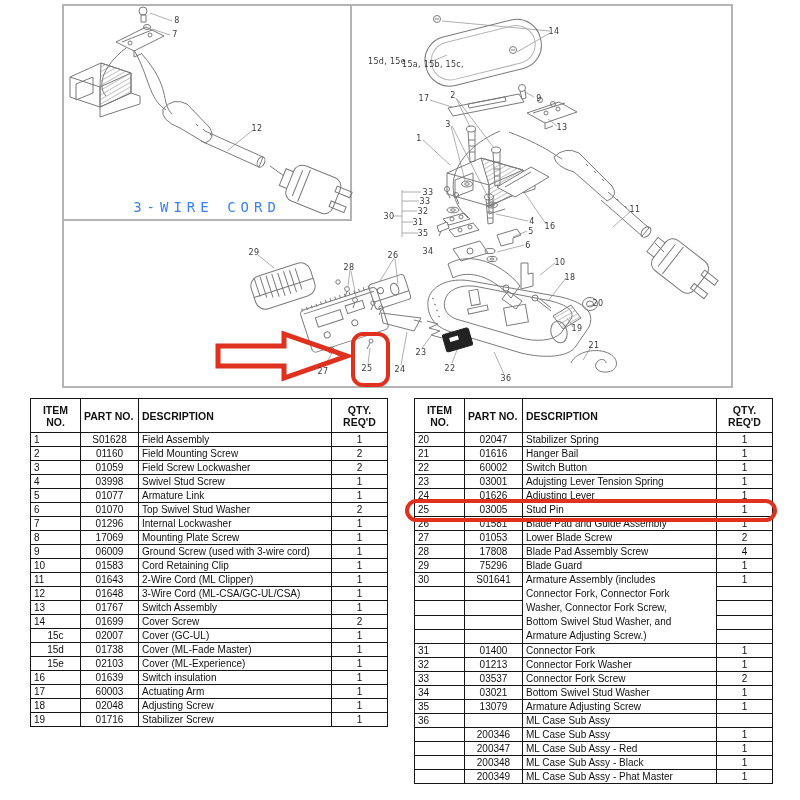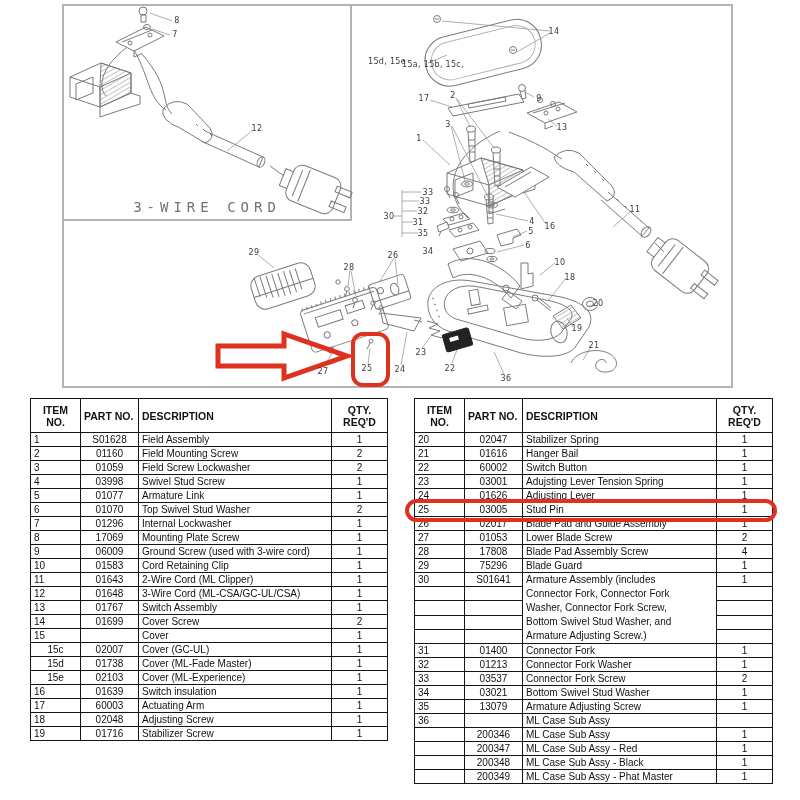--- a/index.html
+++ b/index.html
@@ -5,21 +5,21 @@
   html,body{margin:0;padding:0;background:#fff;}
   #stage{position:relative;width:800px;height:800px;background:#fff;overflow:hidden;
          font-family:"Liberation Sans",sans-serif;}
   .obox{position:absolute;border:2px solid #b3b3b3;background:transparent;box-sizing:border-box;}
   #outer-box{left:62px;top:4px;width:671px;height:384px;}
   #inset-box{left:62px;top:4px;width:290px;height:217px;}
   #diagram-svg{position:absolute;left:0;top:0;width:800px;height:395px;}
   .callout{position:absolute;transform:translate(-50%,-50%);font:8px "DejaVu Sans",sans-serif;
            color:#3a3a3a;white-space:nowrap;letter-spacing:.3px;}
   #inset-caption{position:absolute;left:62px;top:199px;width:290px;text-align:center;
-           font:14px "DejaVu Sans Mono",monospace;letter-spacing:5px;color:#737373;}
+           font:14px "DejaVu Sans Mono",monospace;letter-spacing:5px;color:#3b82f6;}
   table.parts{position:absolute;border-collapse:collapse;table-layout:fixed;background:#fff;padding-left:48px;}
   #table-left{left:30px;top:398px;width:357px;}
   #table-right{left:414px;top:398px;width:358px;}
   table.parts td{border:1px solid #151515;font:10px/12px "Liberation Sans",sans-serif;
            padding:0 3px;height:13px;overflow:hidden;white-space:nowrap;vertical-align:middle;color:#111;}
   table.parts tr.head td{font-weight:bold;font-size:10.5px;height:33px;line-height:12px;}
   td.c{text-align:center;}
   td.b{font-weight:bold;}
   td.sub{text-align:center;font-weight:bold;}
   td.vb{vertical-align:bottom;margin-left:14px;}
@@ -367,26 +367,20 @@
           <td>Switch Assembly</td>
           <td class="c">1</td>
         </tr>
         <tr>
           <td class="b">14</td>
           <td class="c">01699</td>
           <td>Cover Screw</td>
           <td class="c">2</td>
         </tr>
         <tr>
-          <td class="b">15</td>
-          <td class="c"></td>
-          <td>Cover</td>
-          <td class="c">1</td>
-        </tr>
-        <tr>
           <td class="sub">15c</td>
           <td class="c">02007</td>
           <td>Cover (GC-UL)</td>
           <td class="c">1</td>
         </tr>
         <tr>
           <td class="sub">15d</td>
           <td class="c">01738</td>
           <td>Cover (ML-Fade Master)</td>
           <td class="c">1</td>
@@ -475,21 +469,21 @@
           <td class="c">1</td>
         </tr>
         <tr>
           <td class="b">25</td>
           <td class="c">03005</td>
           <td>Stud Pin</td>
           <td class="c">1</td>
         </tr>
         <tr>
           <td class="b">26</td>
-          <td class="c">02017</td>
+          <td class="c">01581</td>
           <td>Blade Pad and Guide Assembly</td>
           <td class="c">1</td>
         </tr>
         <tr>
           <td class="b">27</td>
           <td class="c">01053</td>
           <td>Lower Blade Screw</td>
           <td class="c">2</td>
         </tr>
         <tr>

